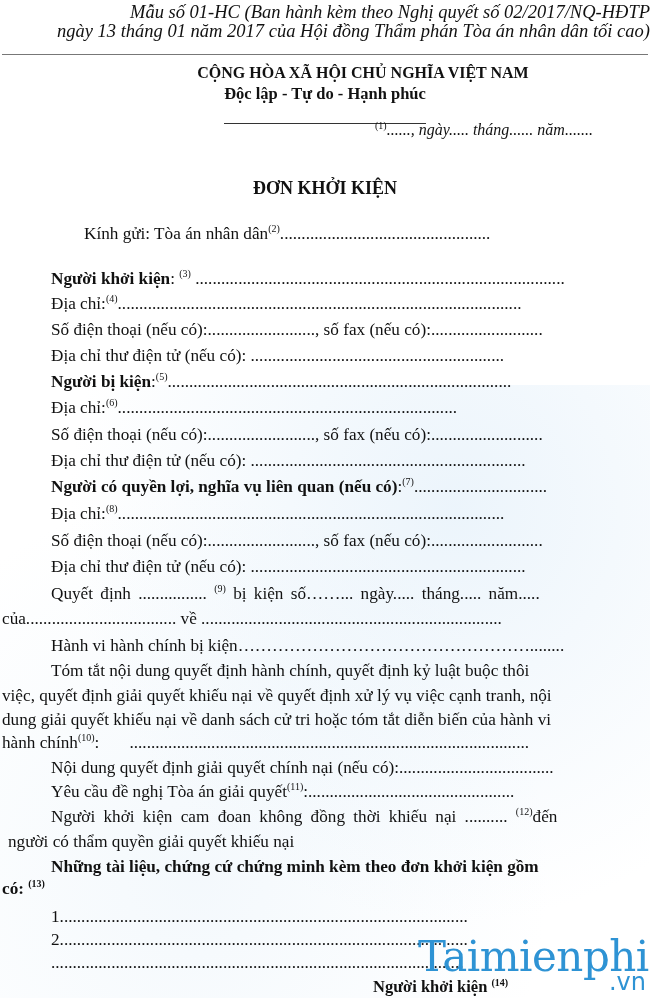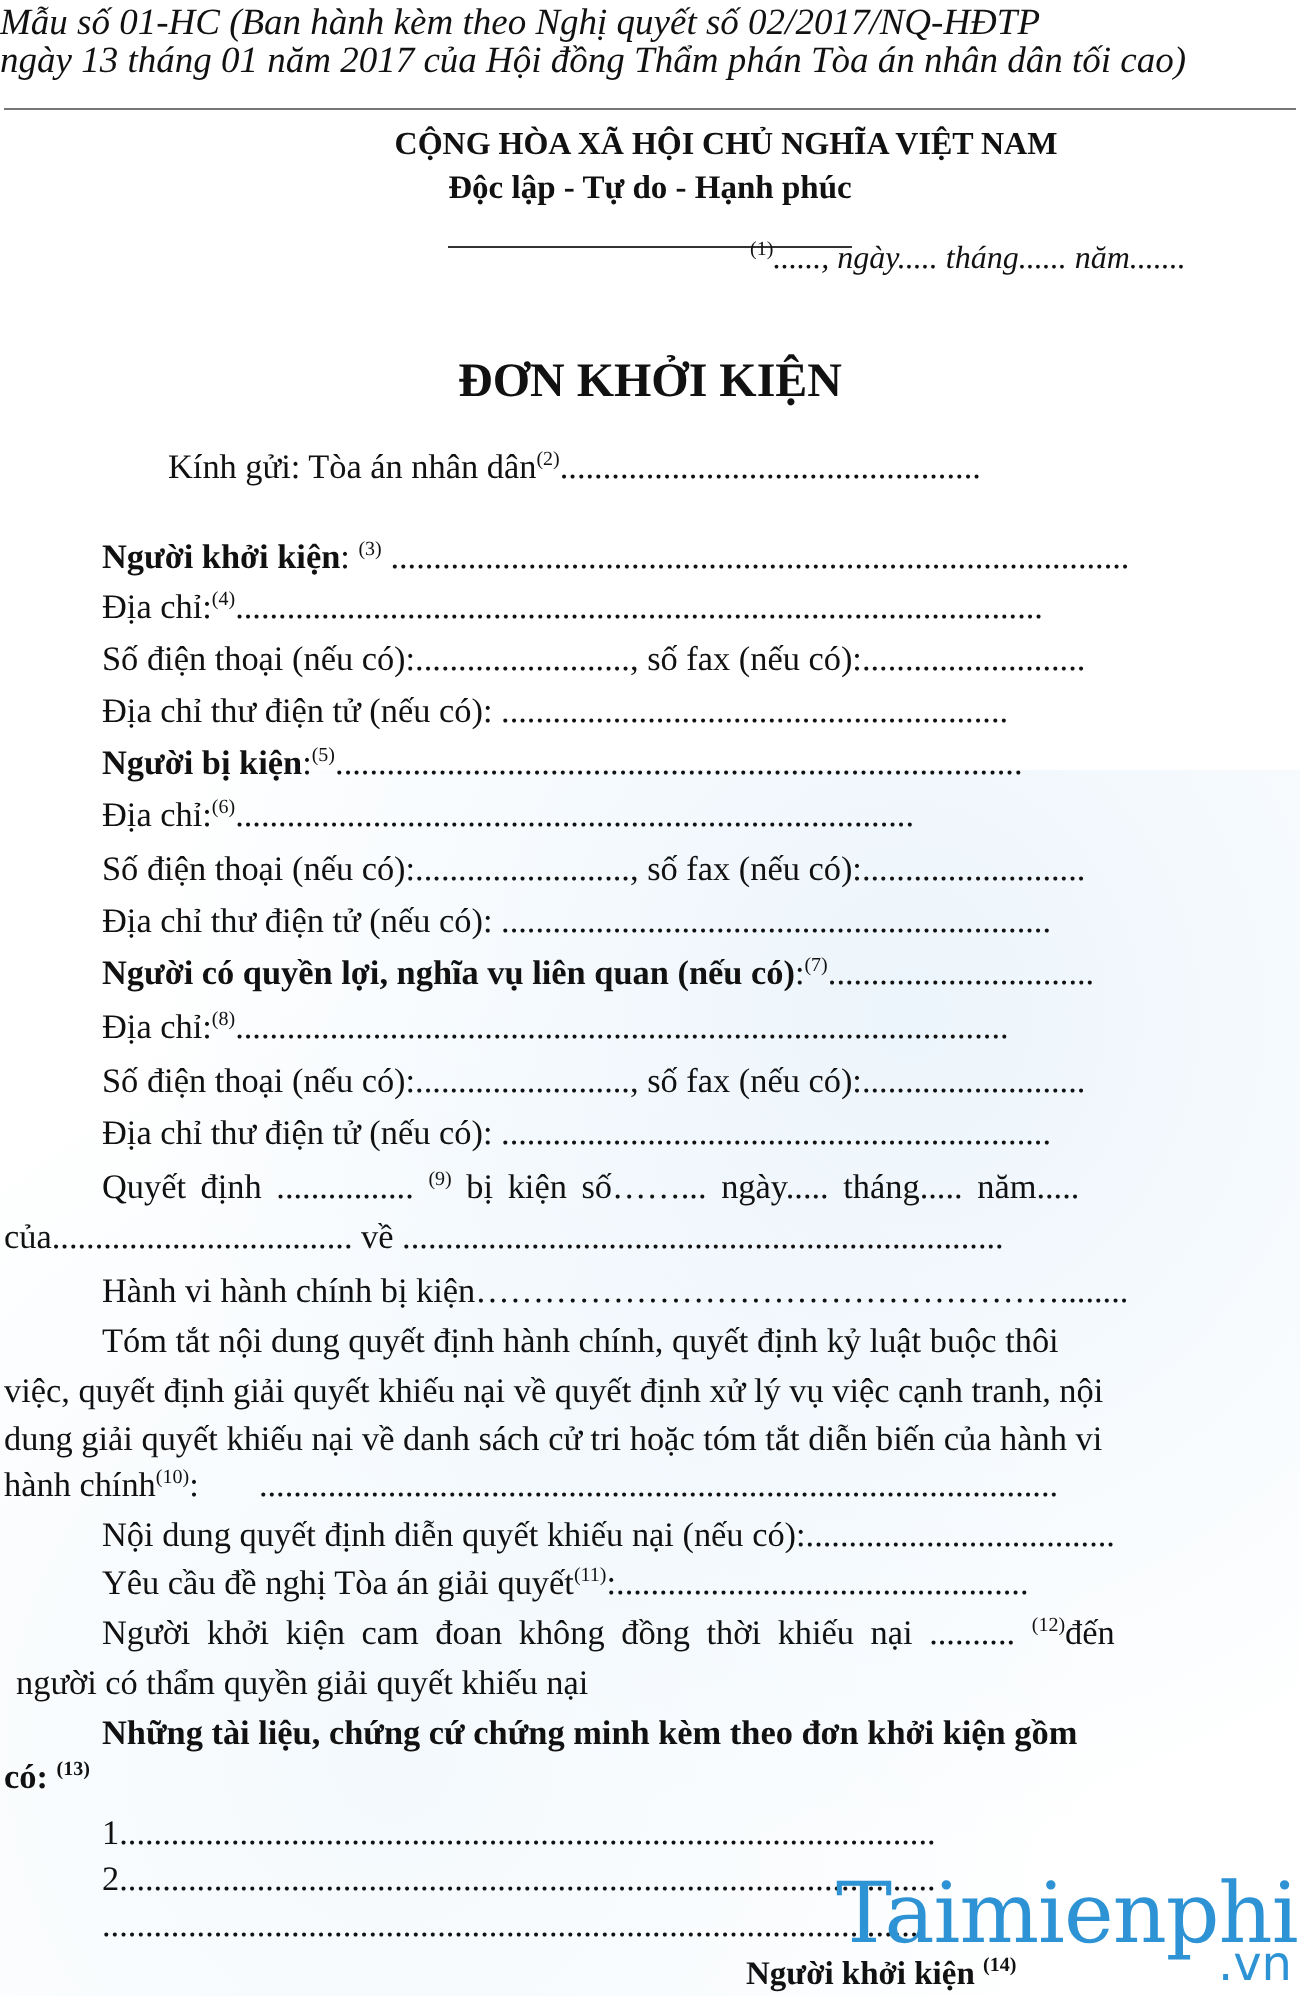--- a/index.html
+++ b/index.html
@@ -3,29 +3,29 @@
 <meta charset="utf-8">
 <style>
   html,body{margin:0;padding:0;background:#ffffff;}
   body{width:650px;height:998px;overflow:hidden;position:relative;
        font-family:"Liberation Serif","DejaVu Serif",serif;color:#111;}
   .abs{position:absolute;white-space:nowrap;}
   .wm{position:absolute;left:0;top:385px;width:650px;height:613px;
       background:radial-gradient(ellipse at 70% 20%, rgba(200,225,245,0.35), rgba(255,255,255,0) 60%),
                  radial-gradient(ellipse at 30% 80%, rgba(210,230,245,0.25), rgba(255,255,255,0) 55%);
       pointer-events:none;}
-  .hdr{left:0;width:650px;text-align:left;font-style:italic;font-size:18.5px;}
+  .hdr{left:0;width:650px;text-align:right;font-style:italic;font-size:18.5px;}
   .rule{position:absolute;left:2px;width:646px;top:54px;height:0;border-top:1px solid #777;}
   .nat{left:0;width:650px;text-align:center;font-weight:bold;font-size:16px;}
   .motto{left:0;width:650px;text-align:center;font-weight:bold;font-size:16.5px;}
   .motto span{border-bottom:1px solid #333;padding-bottom:20px;}
   .sup{font-size:10px;vertical-align:super;line-height:0;}
   .line{font-size:17.2px;}
   .b{font-weight:bold;}
-  .title{left:0;width:650px;text-align:center;font-weight:bold;font-size:24px;}
+  .title{left:0;width:650px;text-align:center;font-weight:bold;font-size:18px;}
   .logo{position:absolute;left:418px;top:932px;width:232px;height:66px;}
   .logo .brand{position:absolute;left:0;top:0;font-family:"DejaVu Serif",serif;font-size:42px;color:#2e93d4;letter-spacing:-0.5px;}
   .logo .vn{position:absolute;right:4px;top:36px;font-family:"DejaVu Sans",sans-serif;font-size:24px;color:#2e93d4;}
 </style>
 </head>
 <body>
 
 <div class="wm"></div>
 
 <div class="abs hdr" style="top:2px;">Mẫu số 01-HC (Ban hành kèm theo Nghị quyết số 02/2017/NQ-HĐTP</div>
@@ -79,21 +79,21 @@
 
 <div class="abs line" style="left:51px;top:636px;">Hành vi hành chính bị kiện……………………………………………........</div>
 
 <div class="abs line" style="left:51px;top:661px;">Tóm tắt nội dung quyết định hành chính, quyết định kỷ luật buộc thôi</div>
 <div class="abs line" style="left:2px;top:686px;">việc, quyết định giải quyết khiếu nại về quyết định xử lý vụ việc cạnh tranh, nội</div>
 <div class="abs line" style="left:2px;top:710px;">dung giải quyết khiếu nại về danh sách cử tri hoặc tóm tắt diễn biến của hành vi</div>
 <div class="abs line" style="left:2px;top:733px;">
   <span>hành chính</span><span class="sup">(10)</span><span>:</span>&nbsp;&nbsp;&nbsp;&nbsp;&nbsp;&nbsp;&nbsp;<span>.............................................................................................</span>
 </div>
 
-<div class="abs line" style="left:51px;top:758px;">Nội dung quyết định diễn quyết khiếu nại (nếu có):....................................</div>
+<div class="abs line" style="left:51px;top:758px;">Nội dung quyết định giải quyết chính nại (nếu có):....................................</div>
 <div class="abs line" style="left:51px;top:782px;">
   <span>Yêu cầu đề nghị Tòa án giải quyết</span><span class="sup">(11)</span><span>:</span><span>................................................</span>
 </div>
 
 <div class="abs line" style="left:51px;top:807px;word-spacing:4px;">
   <span>Người khởi kiện cam đoan không đồng thời khiếu nại ..........</span> <span class="sup">(12)</span><span>đến</span>
 </div>
 <div class="abs line" style="left:8px;top:832px;">người có thẩm quyền giải quyết khiếu nại</div>
 
 <div class="abs line b" style="left:51px;top:857px;">Những tài liệu, chứng cứ chứng minh kèm theo đơn khởi kiện gồm</div>

